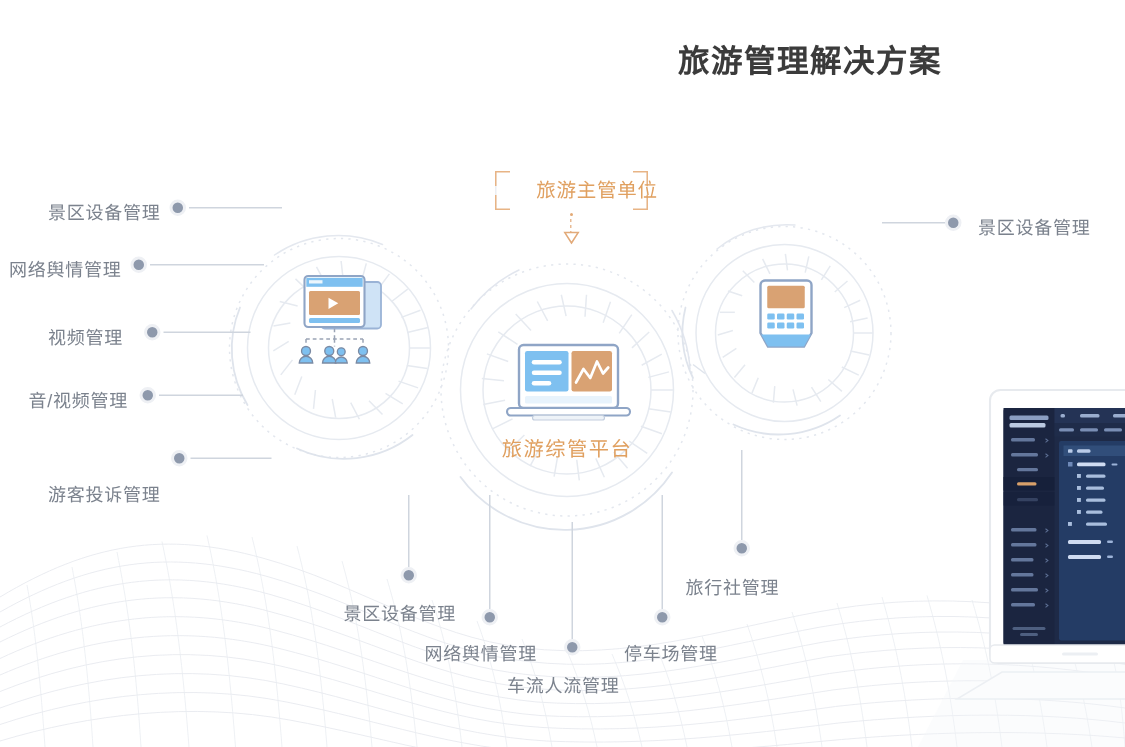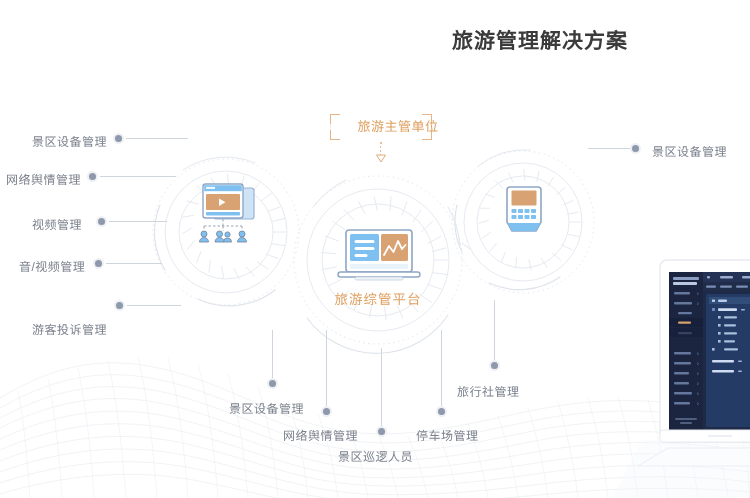--- a/index.html
+++ b/index.html
@@ -336,21 +336,21 @@
   <div class="cline v" style="left:326px;top:330px;height:76px;"></div>
   <div class="cdot" style="left:321px;top:406px;">
       <i></i>
     </div>
   <div class="bot-label" style="left:283px;top:426px;">网络舆情管理</div>
 
   <div class="cline v" style="left:381px;top:348px;height:78px;"></div>
   <div class="cdot" style="left:376px;top:426px;">
       <i></i>
     </div>
-  <div class="bot-label" style="left:338px;top:447px;">景区巡逻人员</div>
+  <div class="bot-label" style="left:338px;top:447px;">车流人流管理</div>
 
   <div class="cline v" style="left:441px;top:330px;height:76px;"></div>
   <div class="cdot" style="left:436px;top:406px;">
       <i></i>
     </div>
   <div class="bot-label" style="left:416px;top:426px;">停车场管理</div>
 
   <div class="cline v" style="left:494px;top:300px;height:60px;"></div>
   <div class="cdot" style="left:489px;top:360px;">
       <i></i>

